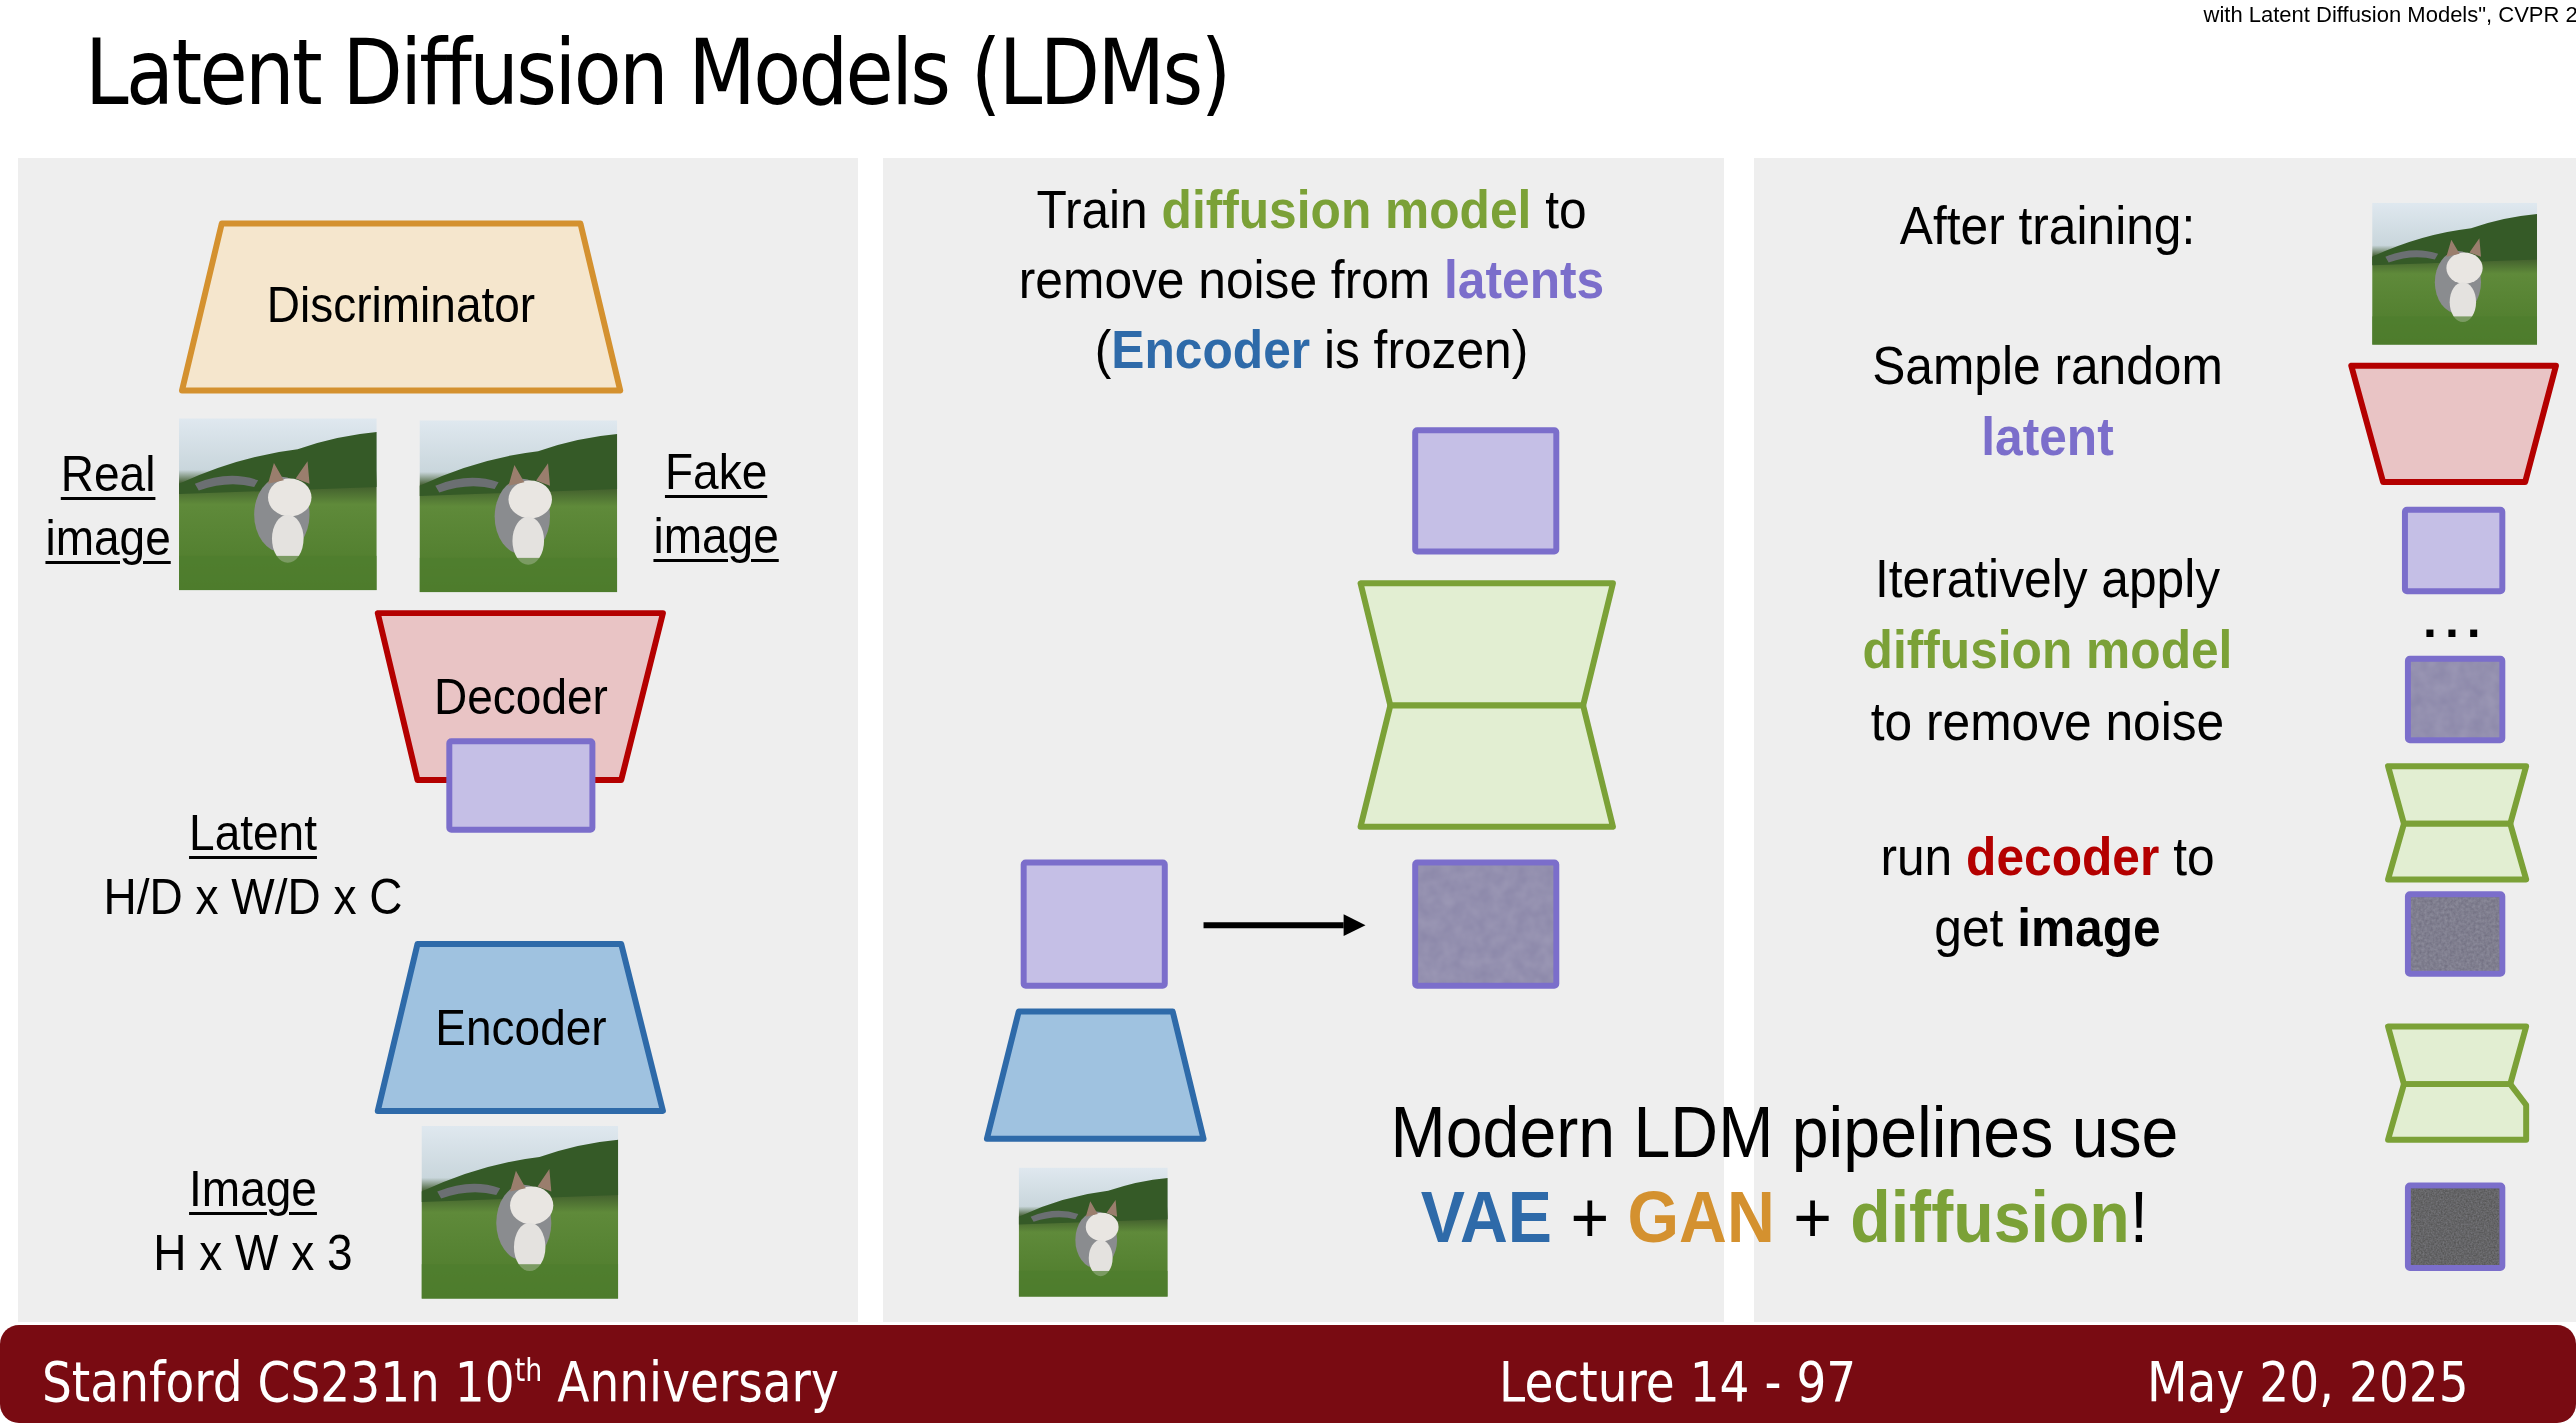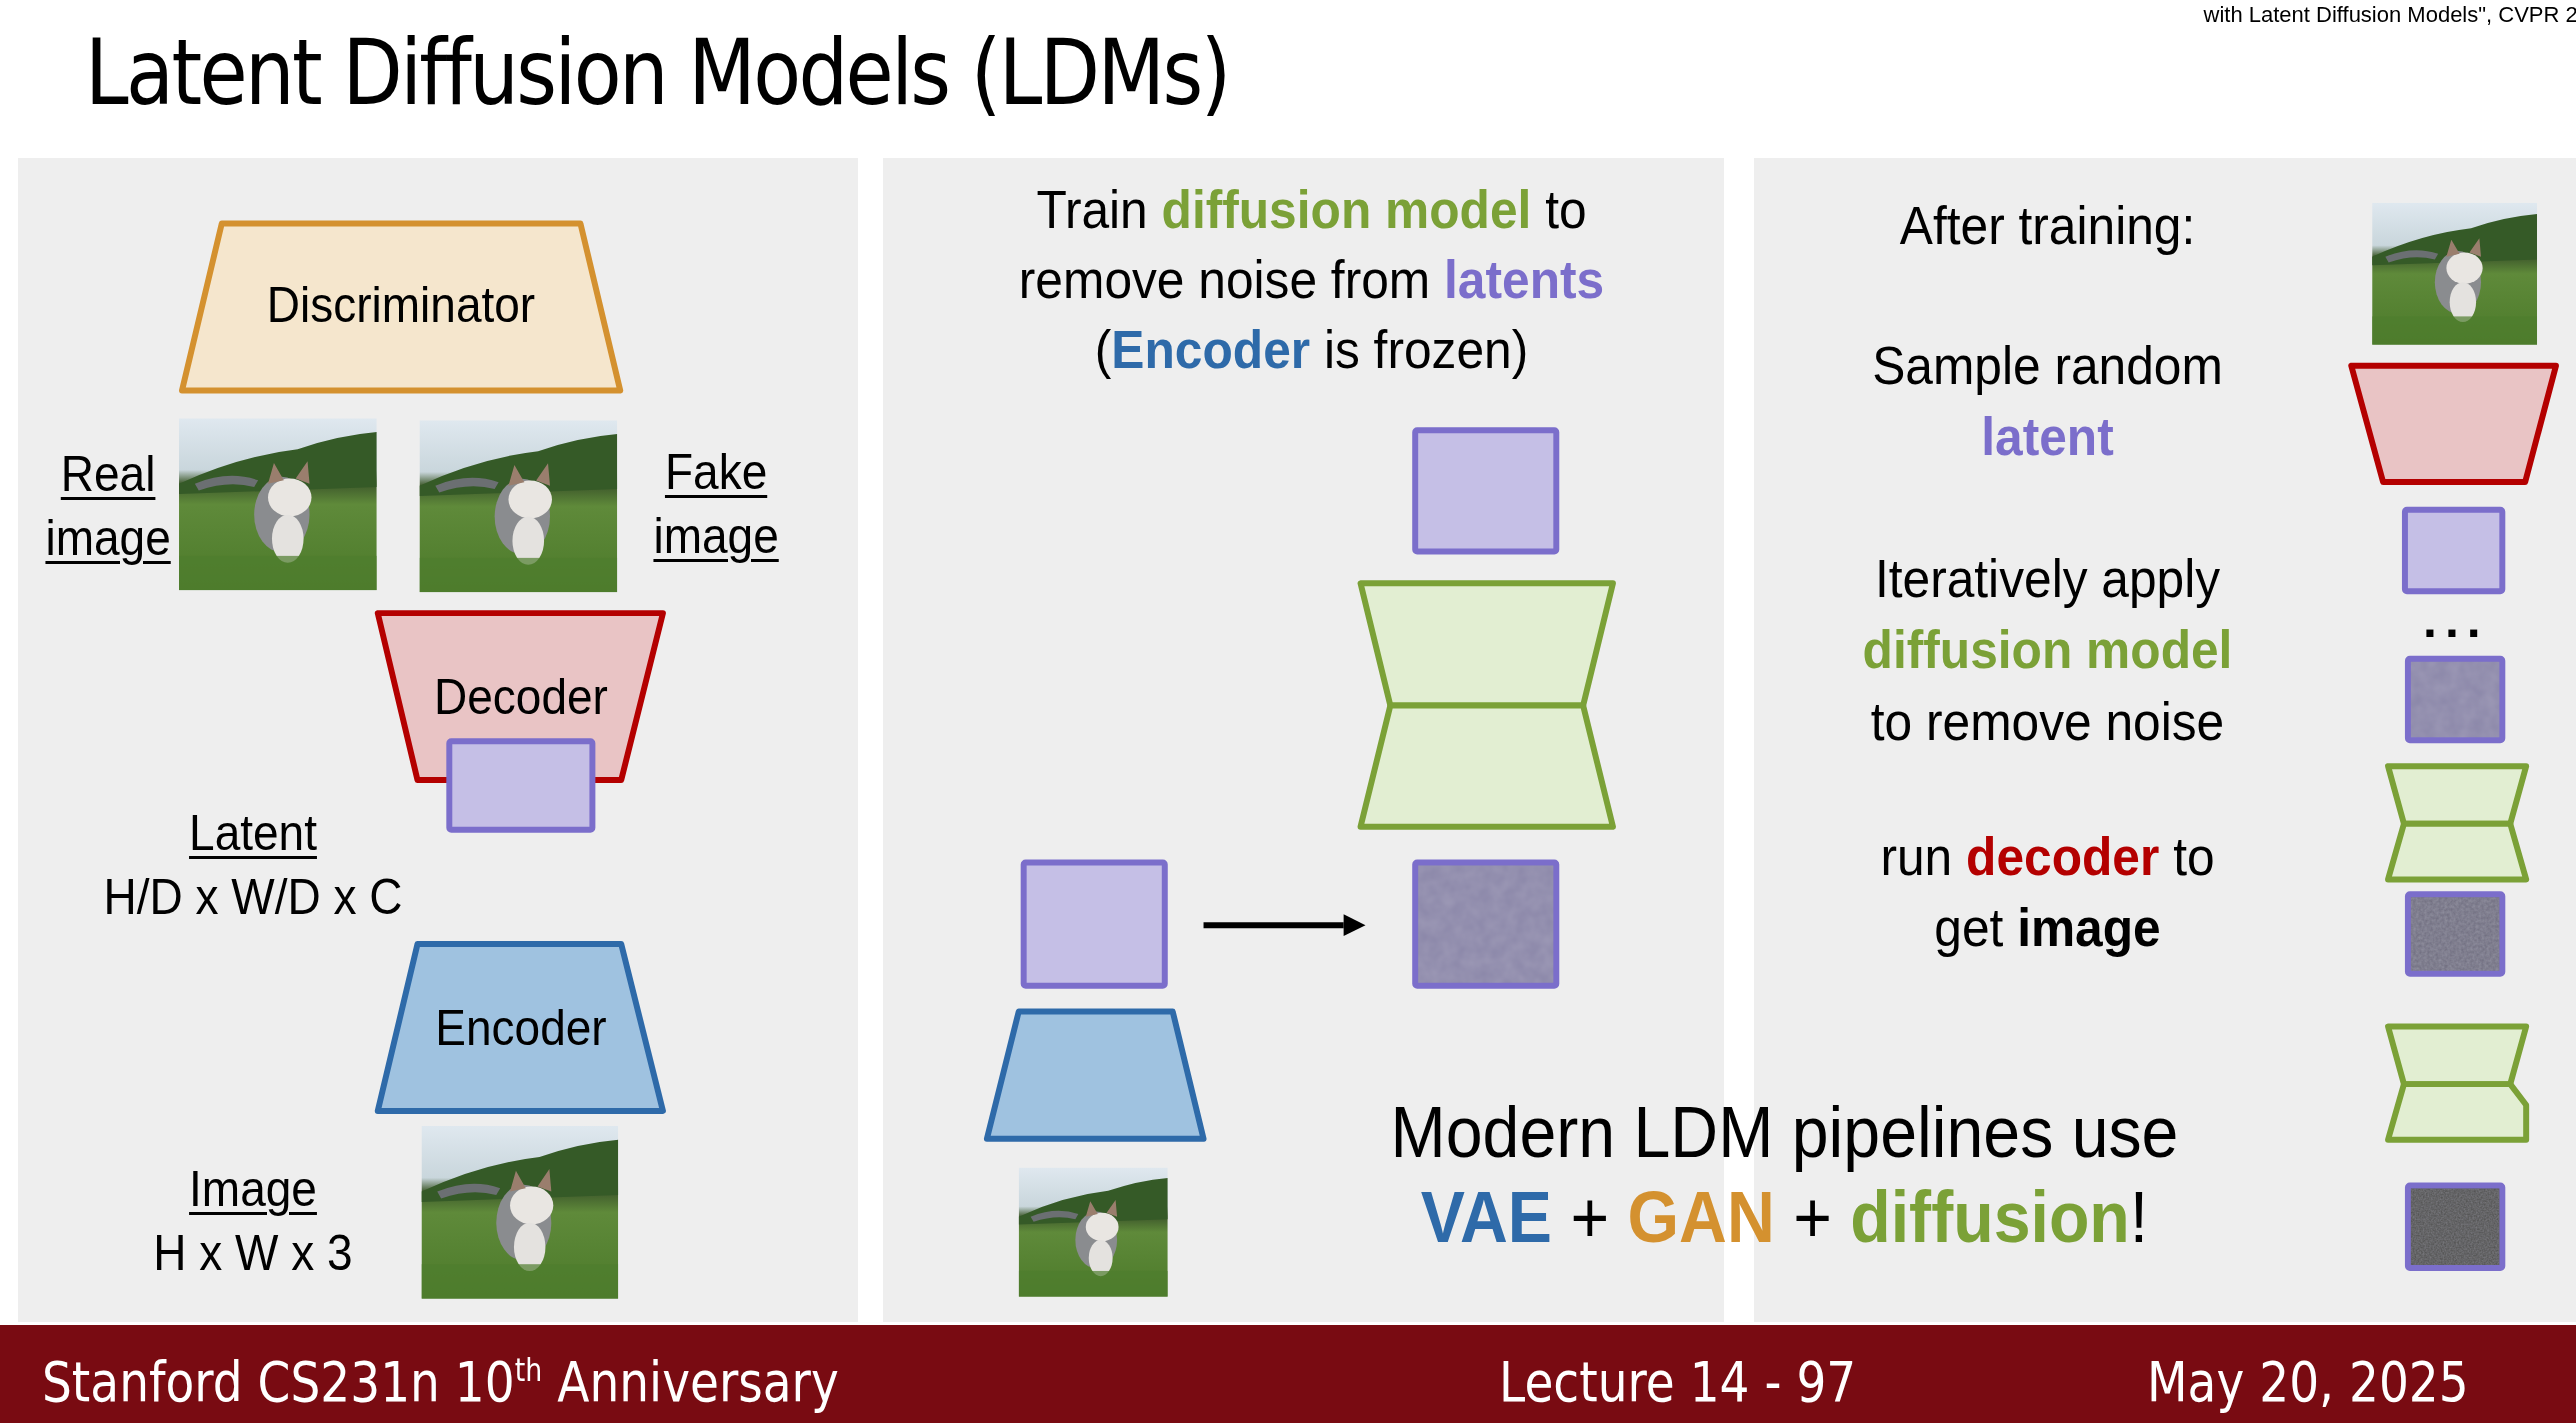--- a/index.html
+++ b/index.html
@@ -15,21 +15,21 @@
   .u { text-decoration:underline; text-decoration-thickness:3px; text-underline-offset:6px; }
   .shape-text { position:absolute; font-size:50px; color:#000; white-space:nowrap; transform:translateX(-50%) scaleX(0.92); }
   .green { color:#7ba137; font-weight:bold; }
   .purple { color:#7b6ecb; font-weight:bold; }
   .blue { color:#2e6aa9; font-weight:bold; }
   .red { color:#b40000; font-weight:bold; }
   .black-bold { font-weight:bold; }
   .dots { position:absolute; left:2423px; top:591px; font-size:50px; font-weight:bold; letter-spacing:8px; }
   .overlay { position:absolute; left:1342px; top:1090px; width:885px; text-align:center; font-size:72px; line-height:1.18; color:#000; transform:scaleX(0.92); white-space:nowrap; }
   .overlay .b { font-weight:bold; }
-  .footer { position:absolute; left:0; top:1325px; width:2576px; height:98px; background:#790b12; }
+  .footer { position:absolute; left:0; top:1325px; width:2576px; height:98px; background:#790b12;border-radius:19px; }
   .footer span { position:absolute; top:24px; color:#fff; font-family:"DejaVu Sans", sans-serif; font-size:56px; transform:scaleX(0.84); transform-origin:left top; white-space:nowrap; }
   .footer sup { font-size:32px; }
 </style>
 </head>
 <body>
 
 <div class="title">Latent Diffusion Models (LDMs)</div>
 <div class="citation">with Latent Diffusion Models", CVPR 20</div>
 
 <div class="panel" id="p1"></div>

